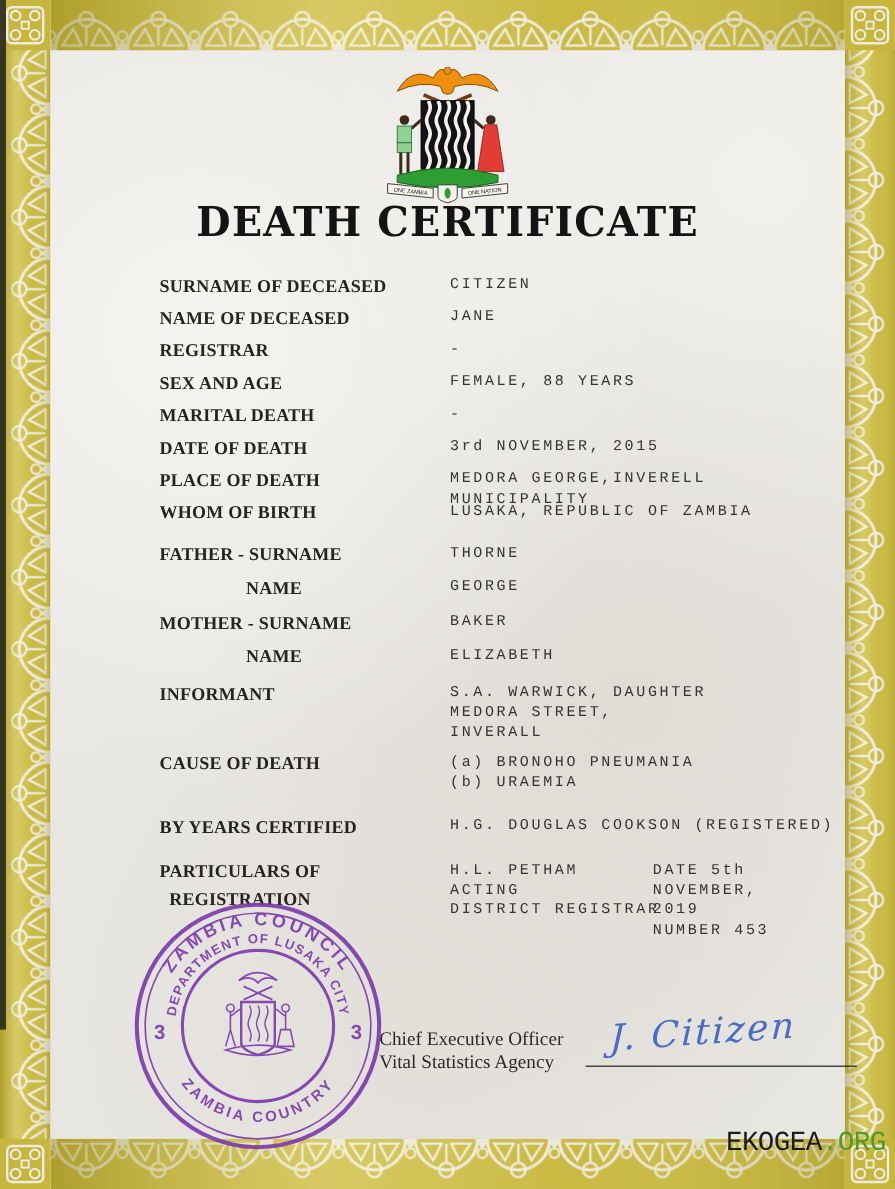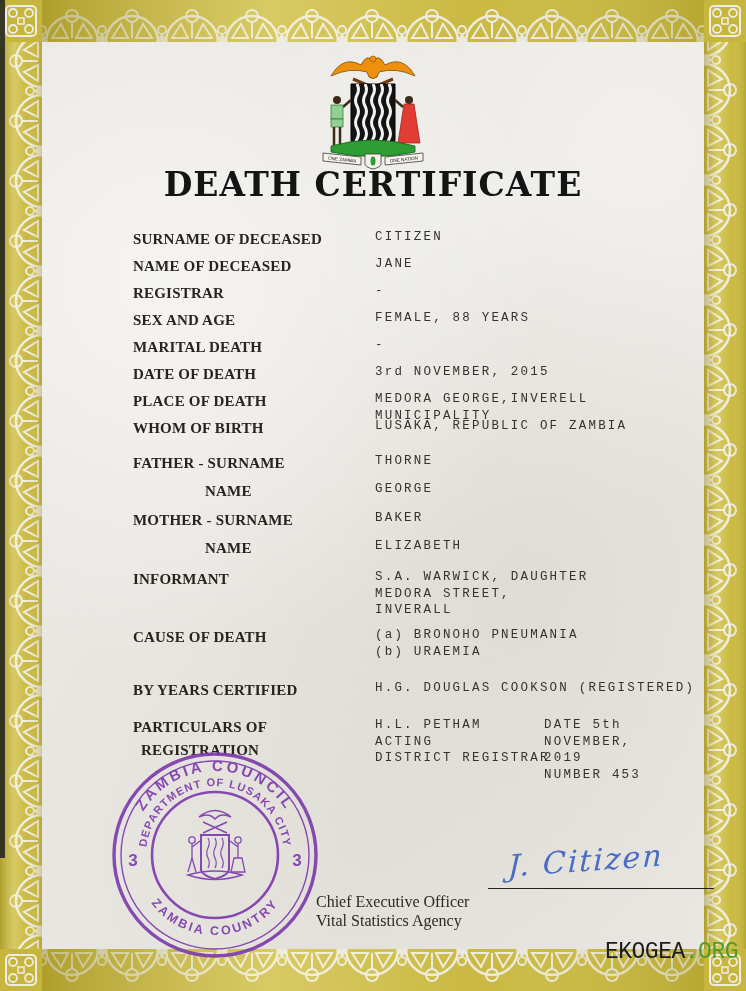--- a/index.html
+++ b/index.html
@@ -28,21 +28,21 @@
   }
   .row.indent .lbl{left:72px;}
   .row .val{
     position:absolute;left:202px;top:1px;font-family:"Liberation Mono", monospace;
     font-size:12.5px;letter-spacing:2.2px;color:#35332e;white-space:pre-line;line-height:16.5px;margin-left:40px;
   }
   .row .val2{left:371px;}
   .stamp{position:absolute;left:109px;top:749px;z-index:5;opacity:.92;}
   .emblem{position:absolute;left:317px;top:50px;z-index:3;}
   .officer{
-    position:absolute;left:316px;top:892px;z-index:3;
+    position:absolute;left:316px;top:857px;z-index:3;
     font-family:"Liberation Serif", serif;font-size:16px;line-height:19px;color:#2b2a27;white-space:pre-line;
   }
   .sig-line{position:absolute;left:488px;top:888px;width:226px;border-top:1.6px solid #20201e;z-index:3;}
   .signature{
     position:absolute;left:508px;top:843px;z-index:4;
     font-family:"DejaVu Serif", serif;font-style:italic;font-size:30px;color:#4a6cc4;
     transform:rotate(-4deg) skewX(-6deg);letter-spacing:2px;
   }
   .watermark{
     position:absolute;right:8px;top:939px;z-index:7;

